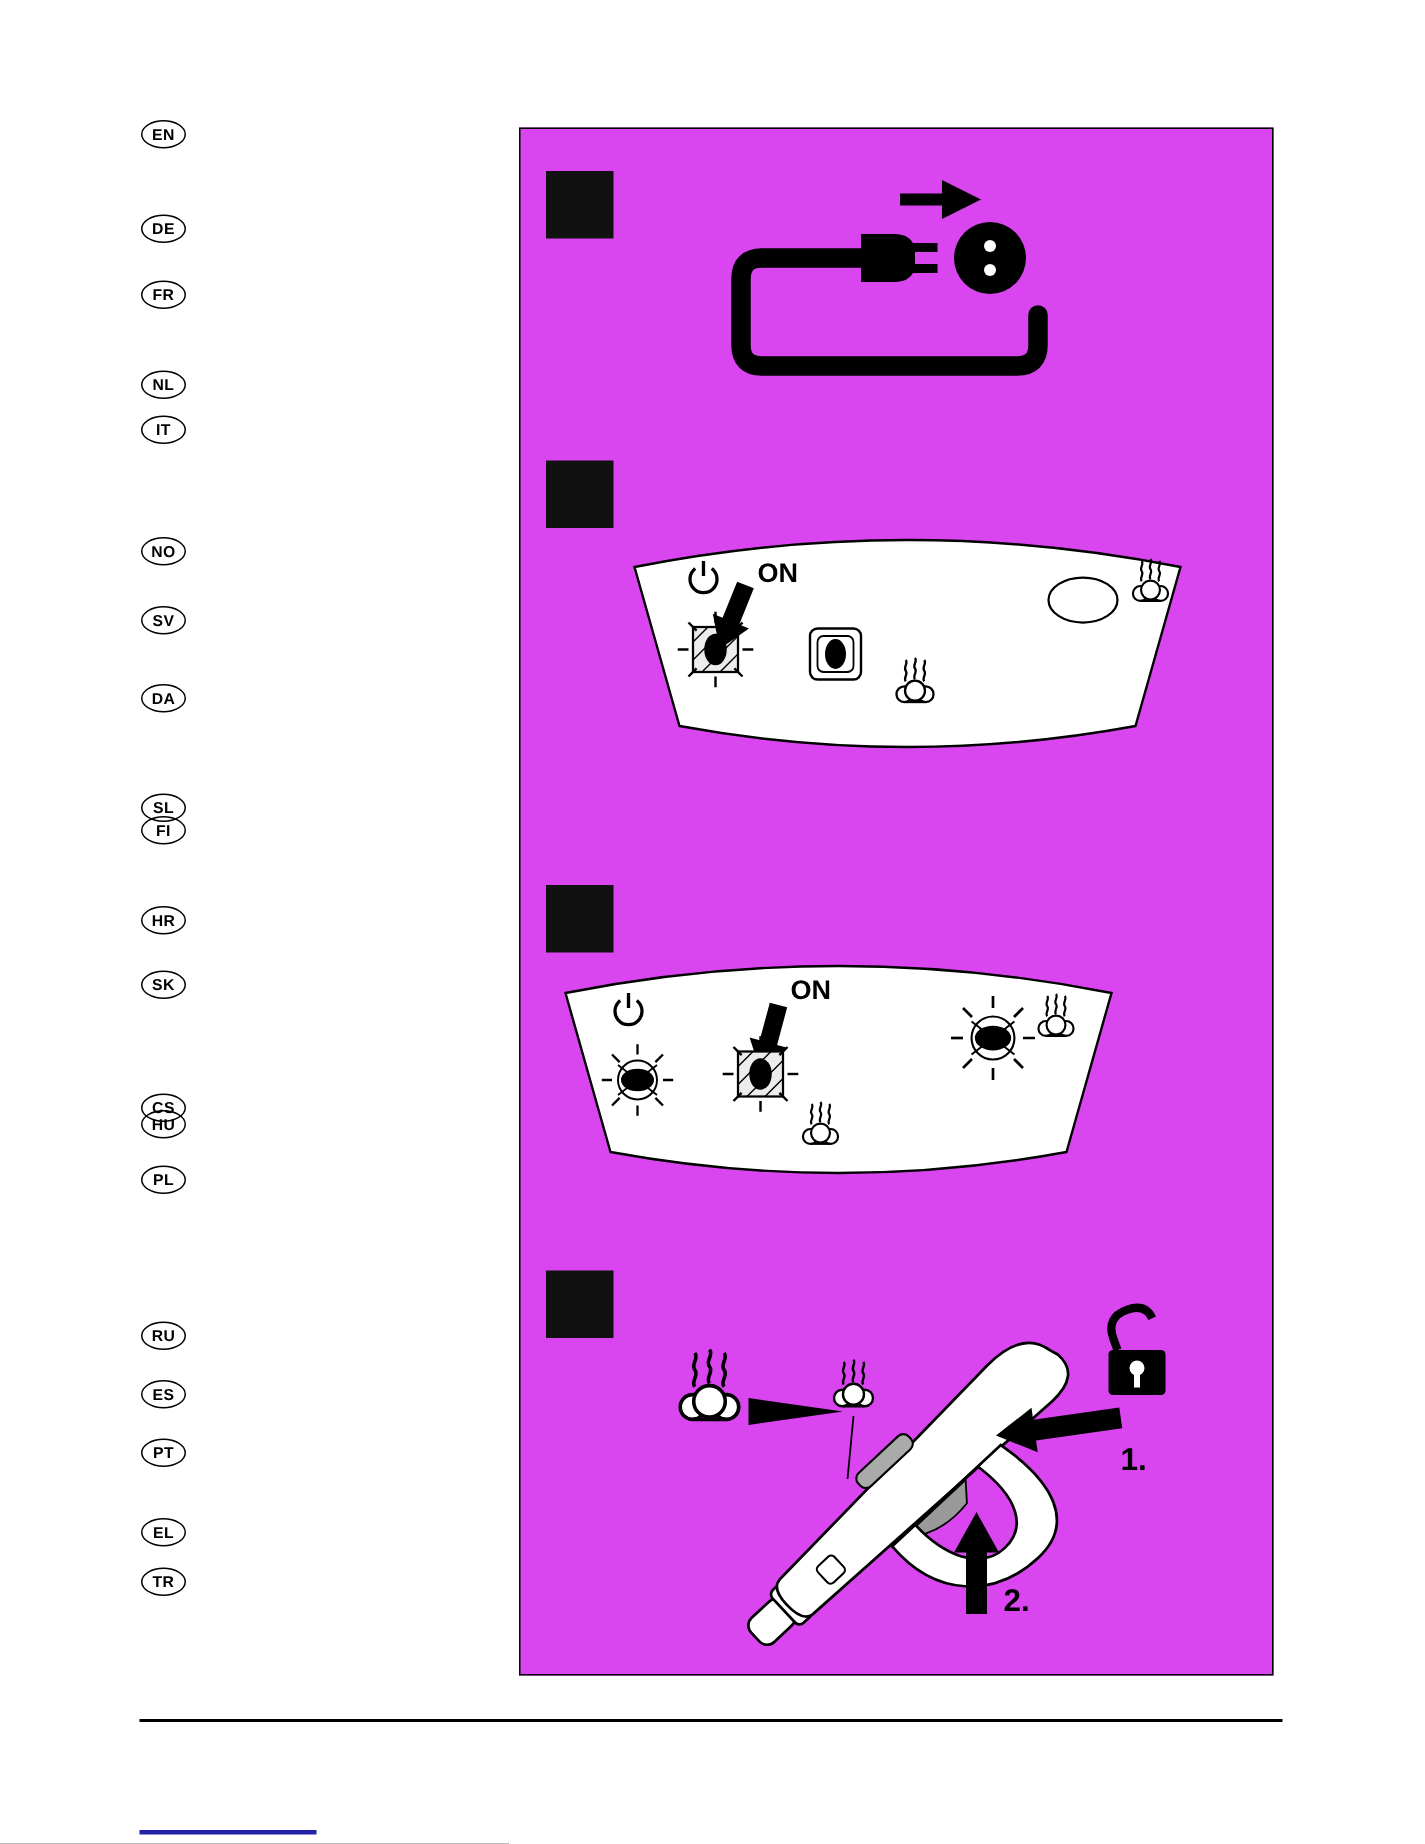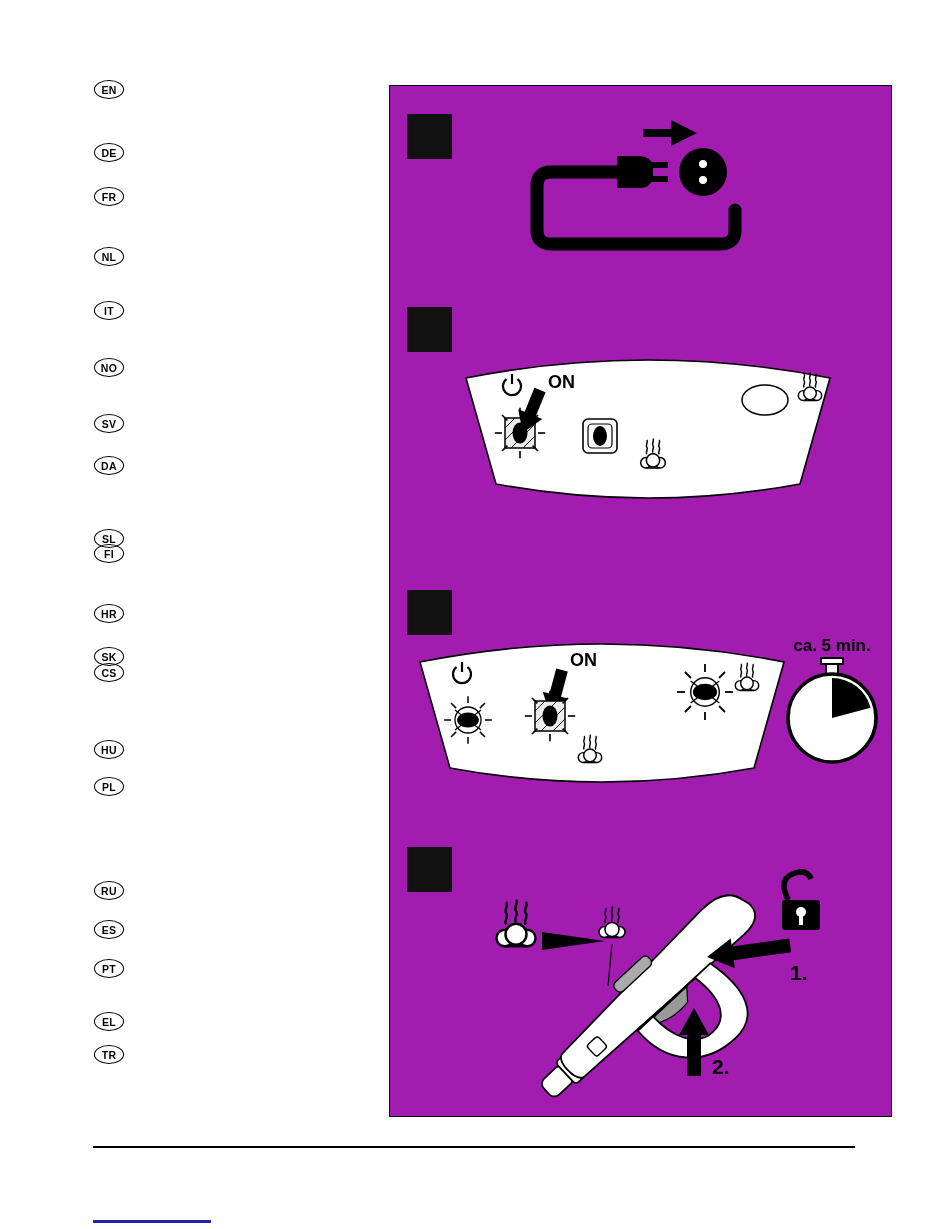--- a/index.html
+++ b/index.html
@@ -14,21 +14,21 @@
   .badge{
     position:absolute;left:94px;width:30px;height:19px;
     border:1.7px solid #000;border-radius:50%;
     display:flex;align-items:center;justify-content:center;
     font-size:10.5px;font-weight:bold;letter-spacing:.3px;
     box-sizing:border-box;
   }
   
   .figure-box{
     position:absolute;left:346px;top:85px;width:503px;height:1032px;
-    border:1.8px solid #000;background:#a21caf;box-sizing:border-box;margin-left:43px;
+    border:1.8px solid #000;background:#d946ef;box-sizing:border-box;
   }
   .step-marker{
     position:absolute;left:17px;width:45px;height:45px;background:#111;
   }
   .fig{position:absolute;}
   .on-label{font:bold 18px "Liberation Sans",sans-serif;}
   .num-label{font:bold 21px "Liberation Sans",sans-serif;}
   .timer-wrap{
     position:absolute;left:383px;top:550px;width:118px;text-align:center;
   }
@@ -90,29 +90,29 @@
         <line x1="-13" y1="-10" x2="13" y2="10" stroke="#000" stroke-width="1.2"></line>
         <line x1="-13" y1="10" x2="13" y2="-10" stroke="#000" stroke-width="1.2"></line>
       </g>
     </defs>
   </svg>
 
   <span class="badge" style="top:80px">EN</span>
   <span class="badge" style="top:143px">DE</span>
   <span class="badge" style="top:187px">FR</span>
   <span class="badge" style="top:247px">NL</span>
-  <span class="badge" style="top:301px">IT</span>
+  <span class="badge" style="top:277px">IT</span>
   <span class="badge" style="top:358px">NO</span>
-  <span class="badge" style="top:414px">SV</span>
+  <span class="badge" style="top:404px">SV</span>
   <span class="badge" style="top:456px">DA</span>
   <span class="badge" style="top:544px">FI</span>
   <span class="badge" style="top:529px">SL</span>
   <span class="badge" style="top:604px">HR</span>
   <span class="badge" style="top:647px">SK</span>
-  <span class="badge" style="top:663px">CS</span>
+  <span class="badge" style="top:729px">CS</span>
   <span class="badge" style="top:777px">PL</span>
   <span class="badge" style="top:740px">HU</span>
   <span class="badge" style="top:881px">RU</span>
   <span class="badge" style="top:920px">ES</span>
   <span class="badge" style="top:959px">PT</span>
   <span class="badge" style="top:1012px">EL</span>
   <span class="badge" style="top:1045px">TR</span>
 
   <div class="figure-box">
 
@@ -171,29 +171,20 @@
         <use href="#flash-rays" transform="scale(0.9)"></use>
       </g>
       <use href="#steam-sym" transform="translate(188,116) scale(0.9)"></use>
       <g transform="translate(303,72)">
         <use href="#lamp-flash" transform="scale(1.1)"></use>
         <use href="#flash-rays"></use>
       </g>
       <use href="#steam-sym" transform="translate(345,44) scale(0.9)"></use>
     </svg>
 
-    <div class="timer-wrap">
-      <div class="timer-label">ca. 5 min.</div>
-      <svg width="110" height="112" viewBox="0 0 110 112">
-        <rect x="44" y="2" width="22" height="6" fill="#fff" stroke="#000" stroke-width="2"></rect>
-        <rect x="49" y="8" width="12" height="10" fill="#fff" stroke="#000" stroke-width="2"></rect>
-        <circle cx="55" cy="62" r="44" fill="#fff" stroke="#000" stroke-width="3.5"></circle>
-        <path d="M55,62 L55,22 A40,40 0 0 1 93.6,51.7 Z" fill="#000"></path>
-      </svg>
-    </div>
 
     <div class="step-marker" style="top:761px"></div>
     <svg class="fig" style="left:80px;top:776px" width="410" height="250" viewBox="0 0 410 250">
 
       <use href="#steam-sym" transform="translate(46,40) scale(1.5)"></use>
       <polygon points="72,70 135,79 72,88" fill="#000"></polygon>
       <use href="#steam-sym" transform="translate(142,46)"></use>
       <line x1="142" y1="82" x2="138" y2="124" stroke="#000" stroke-width="1.2"></line>
 
       <g transform="translate(78,228) rotate(-43)">

